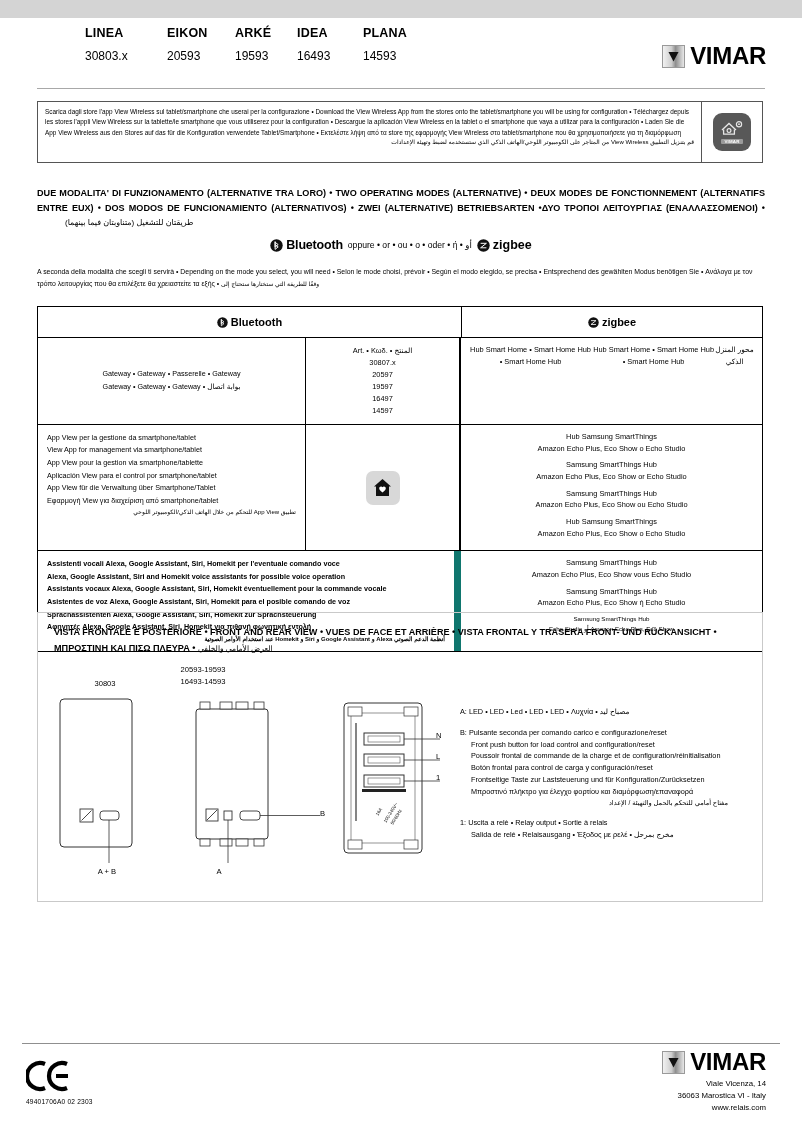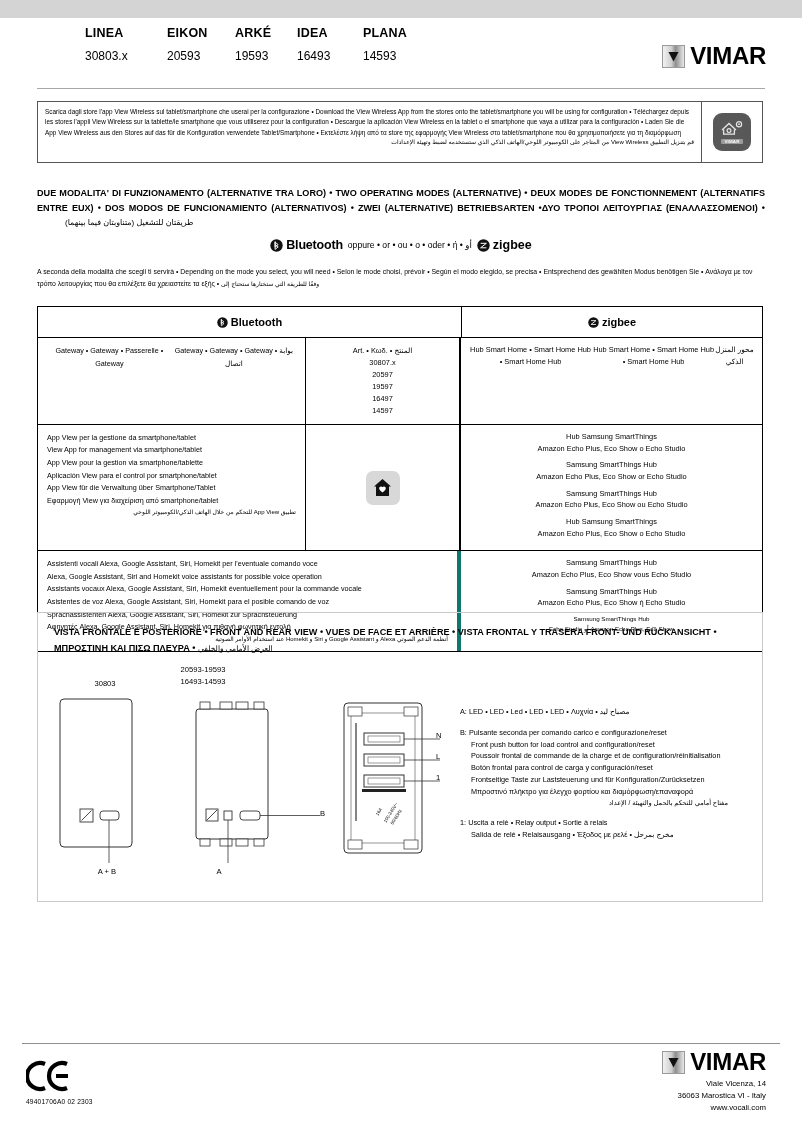--- a/index.html
+++ b/index.html
@@ -201,21 +201,21 @@
         <svg width="11" height="11" viewBox="0 0 13 13">
           <circle cx="6.5" cy="6.5" r="6.2" fill="#111"></circle>
           <path d="M3.6,4.3 L9.4,4.3 L3.6,8.8 L9.4,8.8" fill="none" stroke="#fff" stroke-width="1"></path>
         </svg>
         <span style="font-weight:bold;font-size:11px;">zigbee</span>
       </span>
     </div>
   </div>
 
   <div class="crow">
-    <div class="c-left pad ctext center" style="display:flex;flex-direction:row;justify-content:center;">
+    <div class="c-left pad ctext center" style="display:flex;flex-direction:column;justify-content:center;">
       <div>Gateway • Gateway • Passerelle • Gateway</div>
       <div>
         <span>Gateway • Gateway • Gateway •</span>
         <span>بوابة اتصال</span>
       </div>
     </div>
     <div class="c-mid midcell">
       <div>
         <span>Art. • Κωδ. •</span>
         <span>المنتج</span>
@@ -266,21 +266,21 @@
         <div>Amazon Echo Plus, Eco Show ou Echo Studio</div>
       </div>
       <div class="grp">
         <div>Hub Samsung SmartThings</div>
         <div>Amazon Echo Plus, Eco Show o Echo Studio</div>
       </div>
     </div>
   </div>
 
   <div class="crow">
-    <div class="c-left pad ctext" style="width:423px;border-right:4px solid #0f766e;">
+    <div class="c-left pad ctext" style="width:423px;border-right:7px solid #0f766e;font-weight:bold;">
       <div>Assistenti vocali Alexa, Google Assistant, Siri, Homekit per l'eventuale comando voce</div>
       <div>Alexa, Google Assistant, Siri and Homekit voice assistants for possible voice operation</div>
       <div>Assistants vocaux Alexa, Google Assistant, Siri, Homekit éventuellement pour la commande vocale</div>
       <div>Asistentes de voz Alexa, Google Assistant, Siri, Homekit para el posible comando de voz</div>
       <div>Sprachassistenten Alexa, Google Assistant, Siri, Homekit zur Sprachsteuerung</div>
       <div>Αφηγητές Alexa, Google Assistant, Siri, Homekit για πιθανή φωνητική εντολή</div>
       <div class="ar">أنظمة الدعم الصوتي Alexa و Google Assistant و Siri و Homekit عند استخدام الأوامر الصوتية</div>
     </div>
     <div class="c-right rightcell" style="border-left:none;">
       <div class="grp">
@@ -434,14 +434,14 @@
           <polygon points="1.5,2 11.5,2 6.5,11.5" fill="#111"></polygon>
         </svg>
     </span>
     <span class="vimar-word">VIMAR</span>
   </div>
 </div>
 
 <div class="faddr">
   <div>Viale Vicenza, 14</div>
   <div>36063 Marostica VI - Italy</div>
-  <div>www.vocali.com</div>
+  <div>www.relais.com</div>
 </div>
 
 </body></html>

